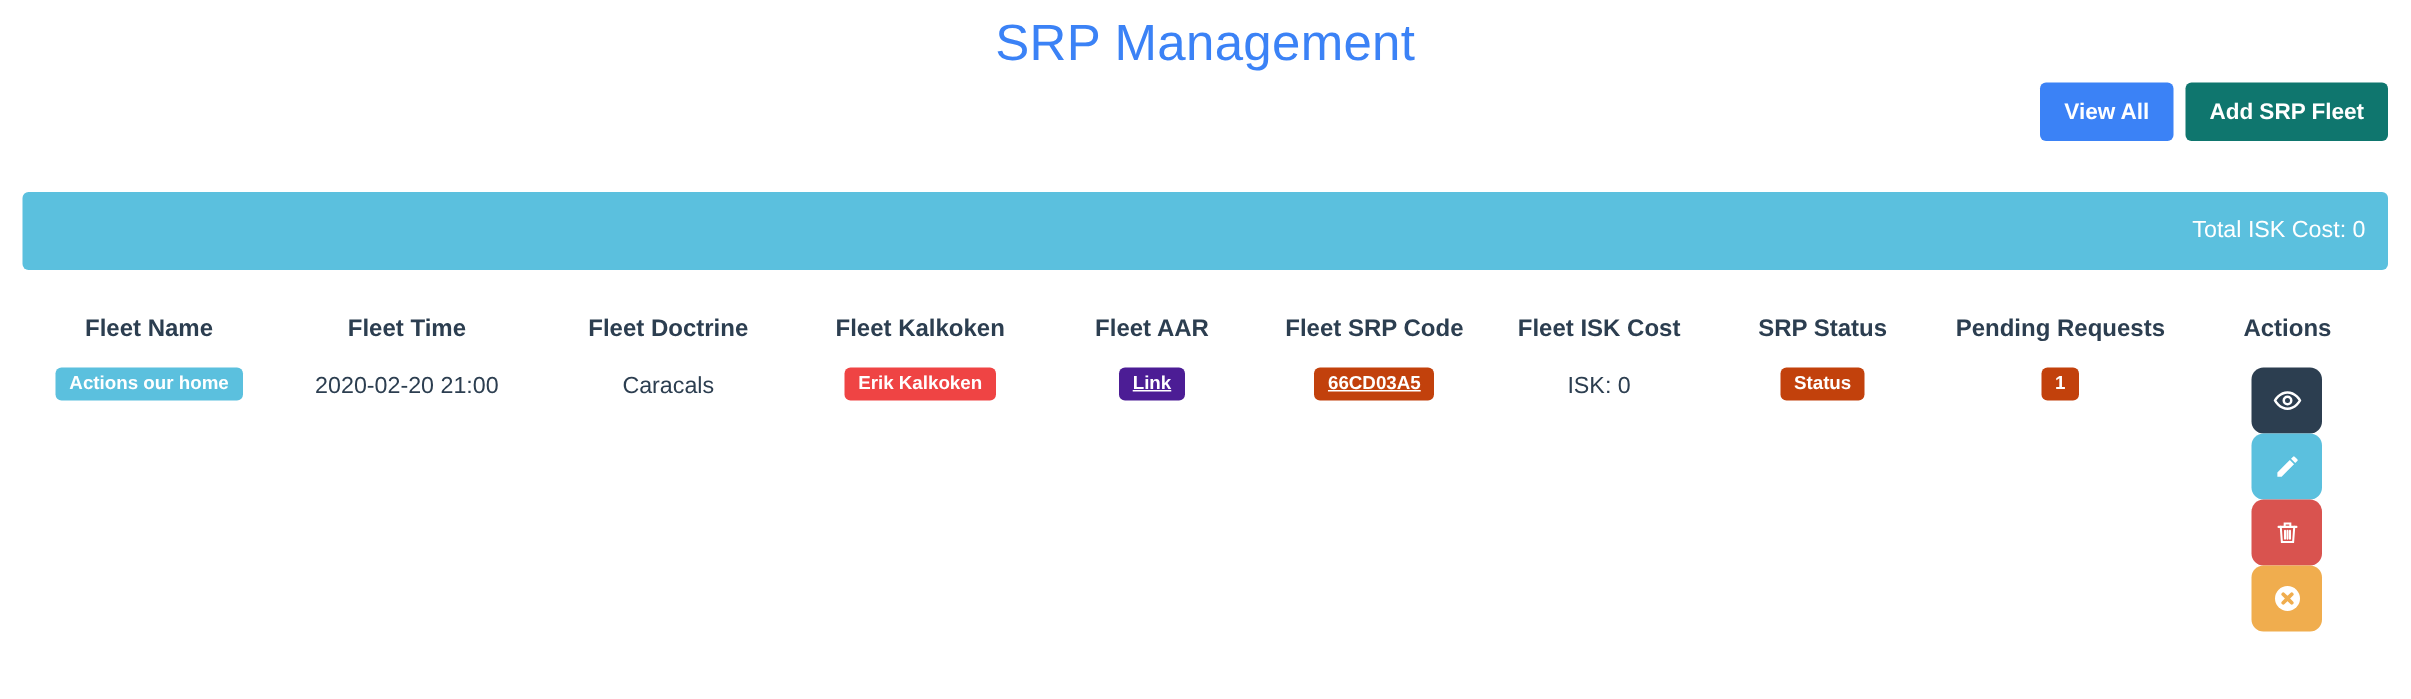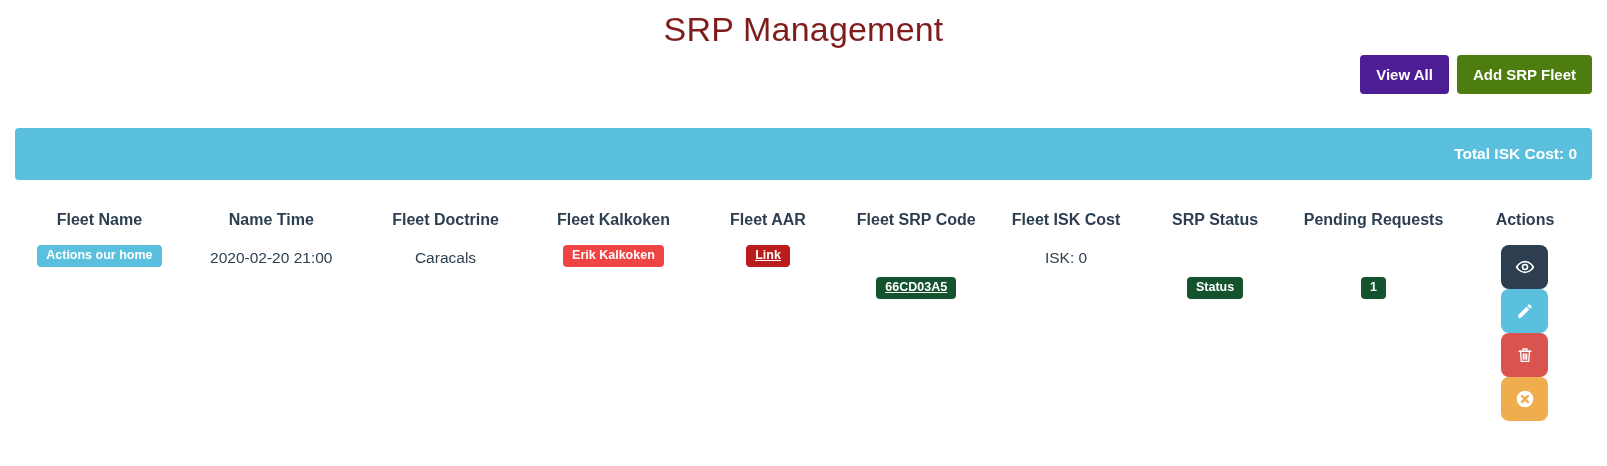--- a/index.html
+++ b/index.html
@@ -15,58 +15,58 @@
     overflow: hidden;
   }
   .container {
     padding: 0 15px;
     width: 1577px;
   }
   .page-title {
     text-align: center;
     font-size: 34px;
     font-weight: 500;
-    color: #7f1d1d;
+    color: #3b82f6;
     margin: 10px 0 0 0;
     letter-spacing: 0.2px;
   }
   .toolbar {
     display: flex;
     justify-content: flex-end;
     gap: 8px;
     margin-top: 6px;
   }
   .btn {
     border: none;
     border-radius: 4px;
     color: #ffffff;
     font-family: "Liberation Sans", sans-serif;
     font-size: 15px;
     font-weight: 600;
     padding: 10px 16px;
     cursor: pointer;
     line-height: 19px;
   }
-  .btn-dark   { background: #4c1d95; }
-  .btn-green  { background: #4d7c0f; }
+  .btn-dark   { background: #3b82f6; }
+  .btn-green  { background: #0f766e; }
   .panel-heading {
     margin-top: 34px;
     background: #5bc0de;
     border-radius: 4px;
     height: 52px;
     display: flex;
     align-items: center;
     justify-content: flex-end;
     padding: 0 15px;
     box-sizing: border-box;
   }
   .panel-heading .heading-text {
     color: #ffffff;
     font-size: 15.5px;
-    font-weight: bold;
+    font-weight: normal;
   }
   table.srp-table {
     width: 100%;
     border-collapse: collapse;
     table-layout: fixed;
     margin-top: 23px;
   }
   table.srp-table th {
     font-size: 16px;
     font-weight: bold;
@@ -85,22 +85,22 @@
     color: #ffffff;
     font-size: 12.5px;
     font-weight: bold;
     padding: 4px 9px 5px 9px;
     border-radius: 4px;
     line-height: 13px;
     text-decoration: none;
   }
   .label-blue   { background: #5bc0de; }
   .label-green  { background: #ef4444; }
-  .label-dark   { background: #b91c1c; }
-  .label-orange { background: #14532d; margin-top: 32px; }
+  .label-dark   { background: #4c1d95; }
+  .label-orange { background: #c2410c; }
   .label-link   { text-decoration: underline; cursor: pointer; }
   .plain-cell { padding-top: 12px !important; }
   .actions-stack {
     display: flex;
     flex-direction: column;
     align-items: center;
   }
   .action-btn {
     width: 47px;
     height: 44px;
@@ -143,21 +143,21 @@
         <col style="width:9.3%">
         <col style="width:9.5%">
       <col style="width:9.5%">
         <col style="width:9.4%">
         <col style="width:10.7%">
       <col style="width:8.5%">
     </colgroup>
     <thead>
       <tr>
         <th>Fleet Name</th>
-        <th>Name Time</th>
+        <th>Fleet Time</th>
         <th>Fleet Doctrine</th>
         <th>Fleet Kalkoken</th>
         <th>Fleet AAR</th>
         <th>Fleet SRP Code</th>
         <th>Fleet ISK Cost</th>
         <th>SRP Status</th>
         <th>Pending Requests</th>
         <th>Actions</th>
       </tr>
     </thead>

